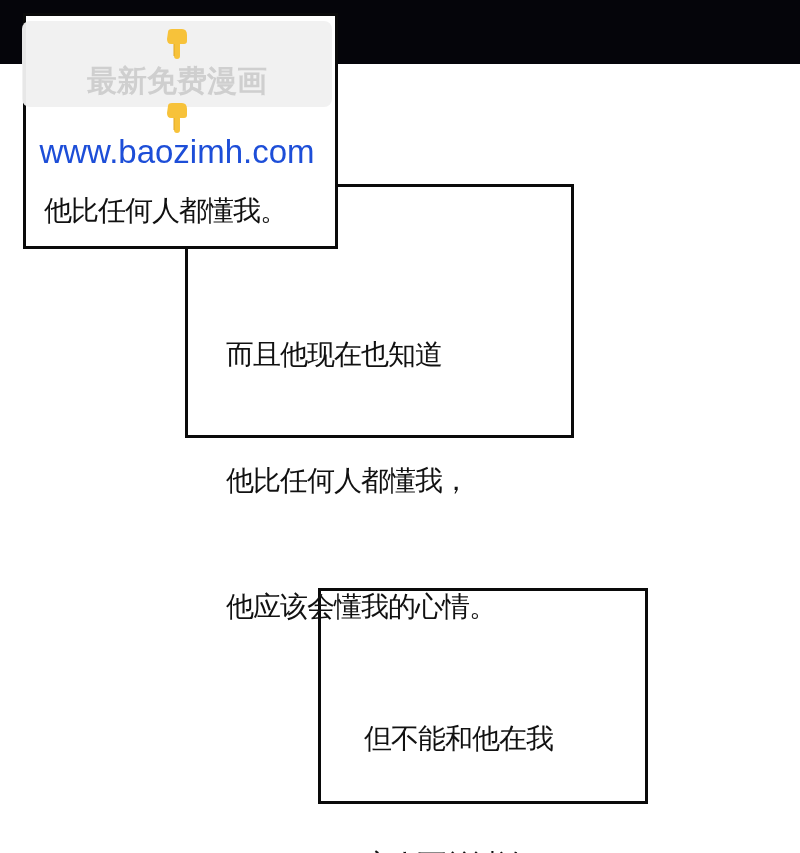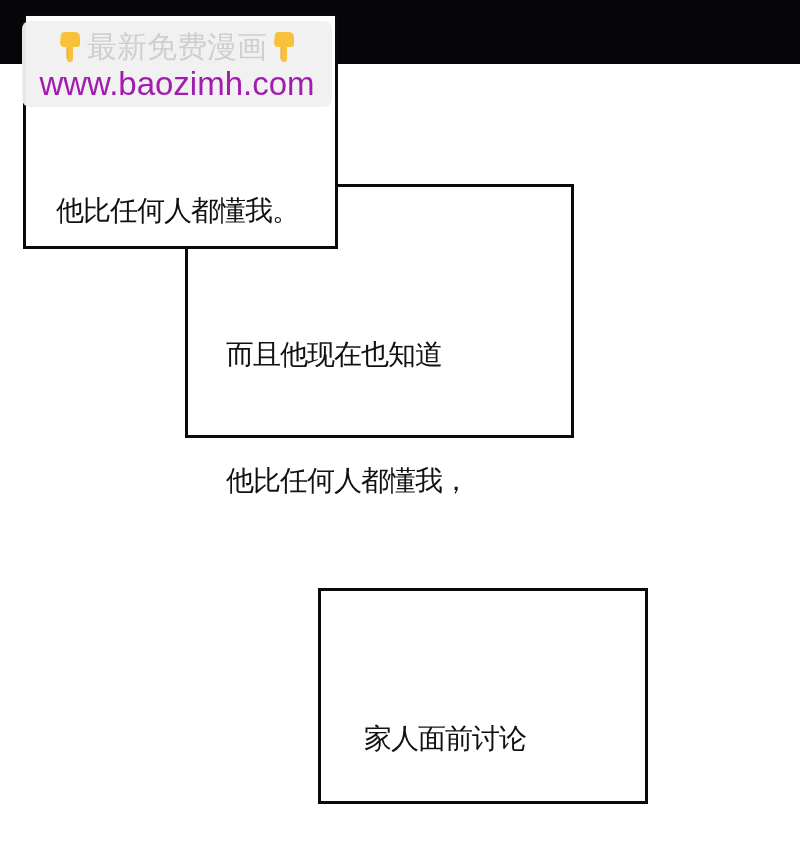--- a/index.html
+++ b/index.html
@@ -52,49 +52,50 @@
     .caption {
       position: absolute;
       font-size: 28px;
       line-height: 42px;
       color: #111111;
       white-space: pre;
       font-family: "DejaVu Sans", "Liberation Sans", sans-serif;
       letter-spacing: -1px;
       z-index: 4;
     }
-    .caption1 { left: 56px; top: 106px; }
+    .caption1 { left: 44px; top: 106px; }
     .caption2 { left: 226px; top: 252px; line-height: 42px; font-family: Liberation Mono, monospace; }
     .caption3 { left: 364px; top: 634px; line-height: 42px; }
     .caption .line { display: block; }
 
     .watermark {
       position: absolute;
       left: 22px; top: 21px;
       width: 310px; height: 86px;
       background: rgba(240, 240, 240, 0.96);
       border-radius: 8px;
       z-index: 5;
       text-align: center;
       color: #cfcfcf;
     }
     .wm-row1 {
       margin-top: 8px;
       font-size: 30px;
       line-height: 36px;
-      font-weight: normal;
+      font-weight: bold;
       display: flex;
       justify-content: center;
       align-items: center;
       gap: 4px;
+      flex-direction: column;
     }
     .wm-row2 {
       font-size: 33px;
       line-height: 38px;
-      color: #a21caf;
+      color: #1d4ed8;
       font-family: "Liberation Sans", sans-serif;
     }
     .hand-icon {
       display: inline-block;
       width: 26px; height: 30px;
       position: relative;
     }
     .hand-icon svg { display: block; }
   </style>
 </head>
@@ -107,23 +108,25 @@
 <div class="join-cover"></div>
 <div class="box box3"></div>
 
 <div class="caption caption1">
   <span class="line">他比任何人都懂我。</span>
 </div>
 
 <div class="caption caption2">
   <span class="line">而且他现在也知道</span>
   <span class="line">他比任何人都懂我，</span>
+  <span class="line">他应该会懂我的心情。</span>
 </div>
 
 <div class="caption caption3">
+  <span class="line">但不能和他在我</span>
   <span class="line">家人面前讨论</span>
   
 </div>
 
 <div class="watermark">
   <div class="wm-row1">
     <span class="hand-icon">
       <svg width="26" height="30" viewBox="0 0 26 30">
         <path d="M4 3 Q4 0 8 0 L18 0 Q23 0 23 6 L23 12 Q23 15 20 15 L16 15 L16 27 Q16 30 13 30 Q10 30 10 27 L10 15 L7 15 Q3 15 3 10 Z" fill="#f7c23a"></path>
         <path d="M10 15 L10 27" stroke="#e0a520" stroke-width="1" fill="none"></path>

